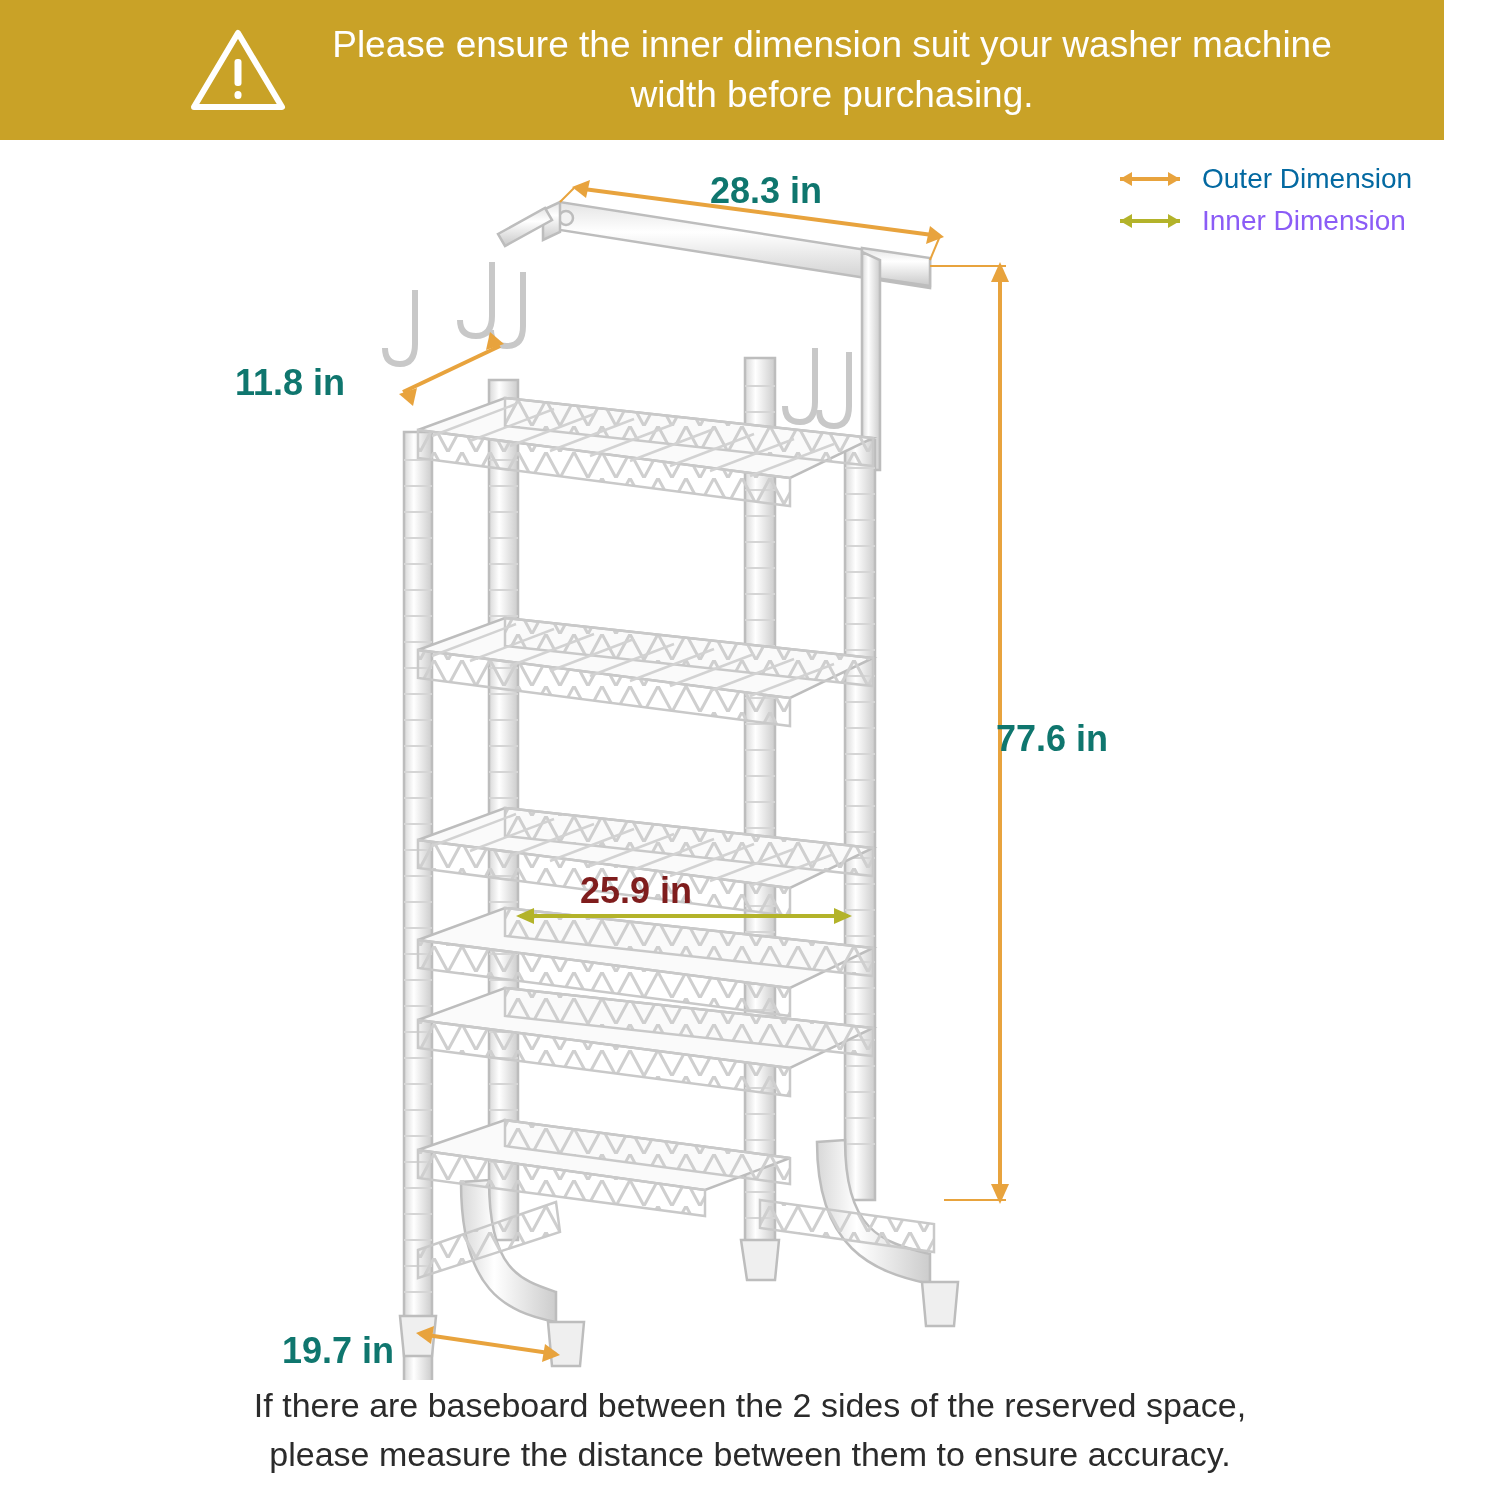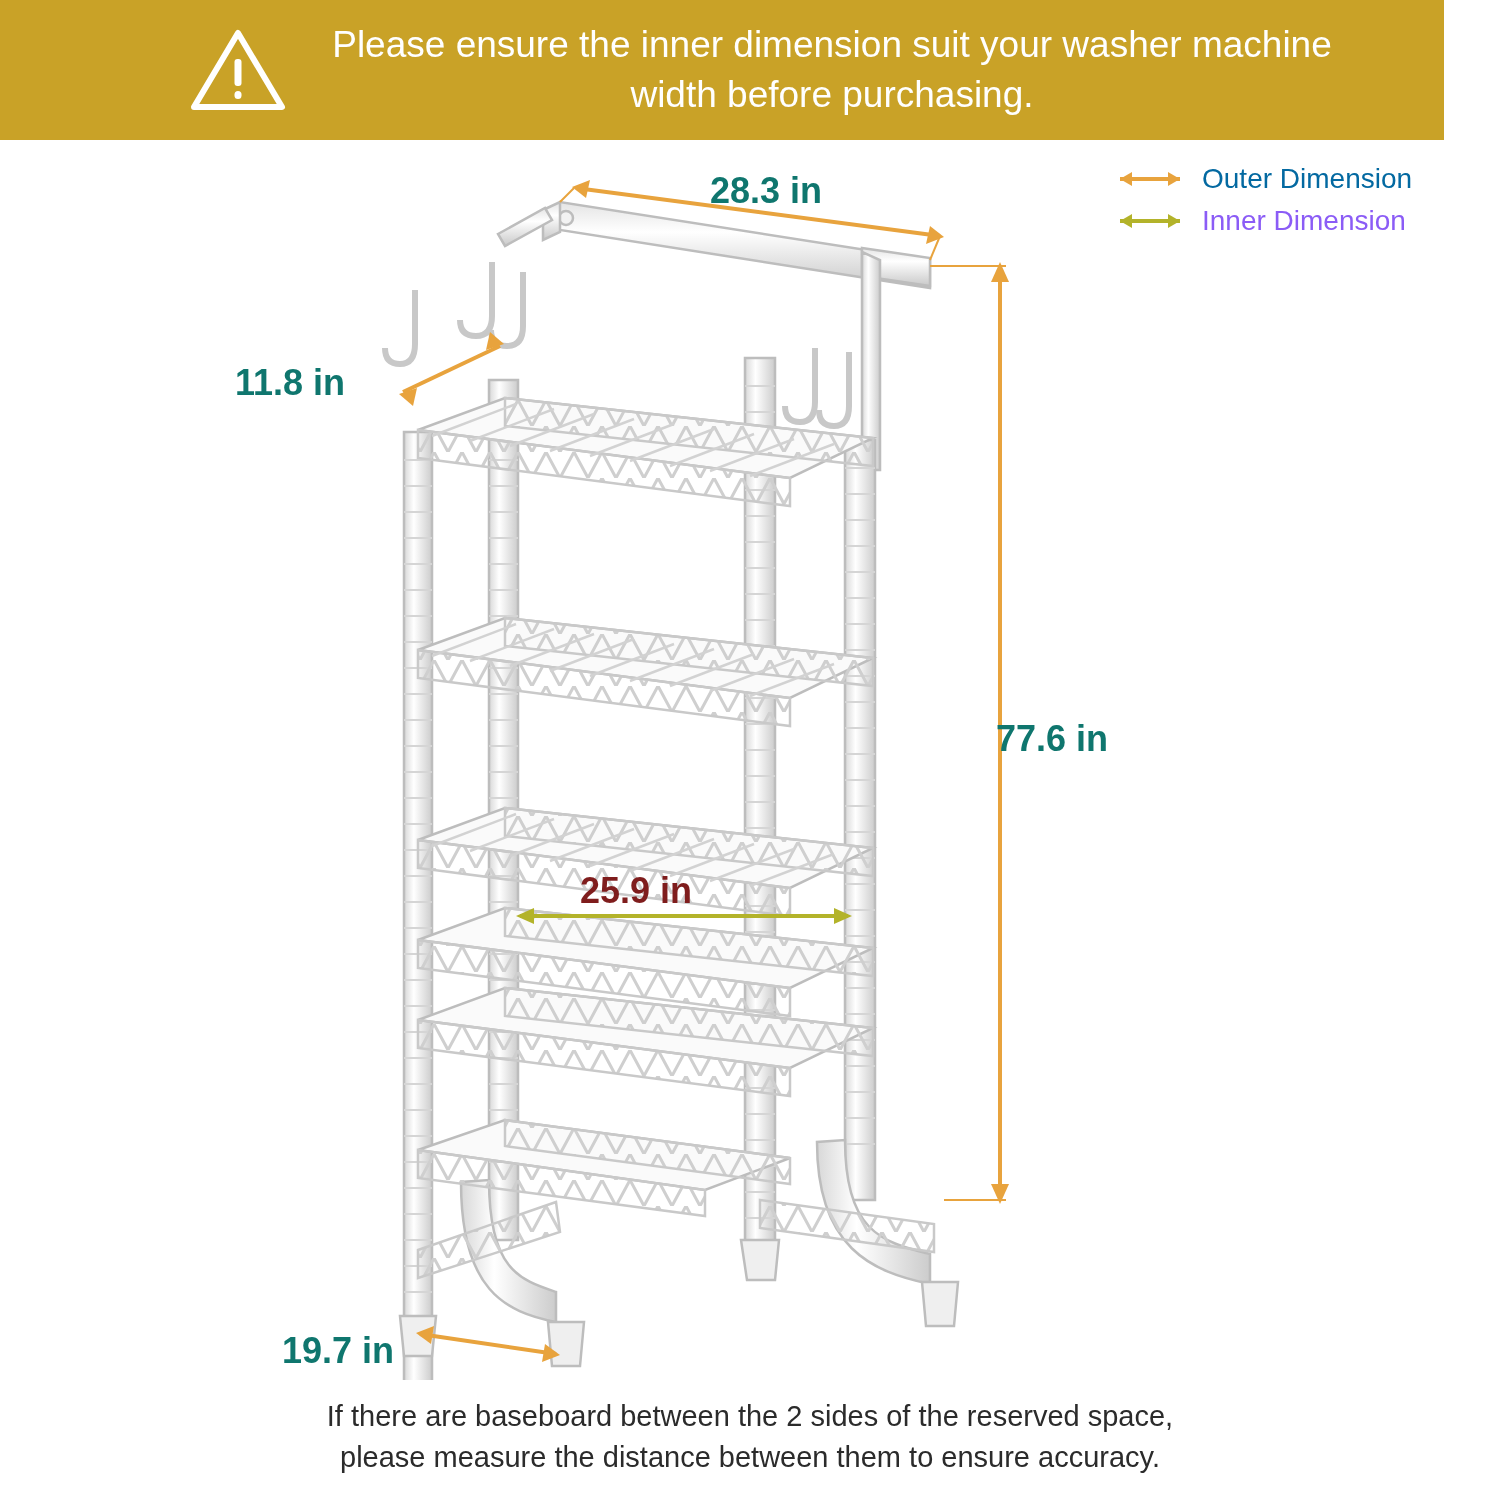--- a/index.html
+++ b/index.html
@@ -89,21 +89,21 @@
     color: #7f1d1d;
   }
 
   
   #note {
     position: absolute;
     left: 0;
     bottom: 22px;
     width: 1500px;
     text-align: center;
-    font-size: 29px;
+    font-size: 34px;
     line-height: 1.42;
     color: #2b2b2b;
   }
 </style>
 </head>
 <body>
 
 <div id="banner">
   <svg id="warn-icon" viewBox="0 0 96 86">
     <path d="M48 6 L92 80 L4 80 Z" fill="none" stroke="#ffffff" stroke-width="6" stroke-linejoin="round"></path>

